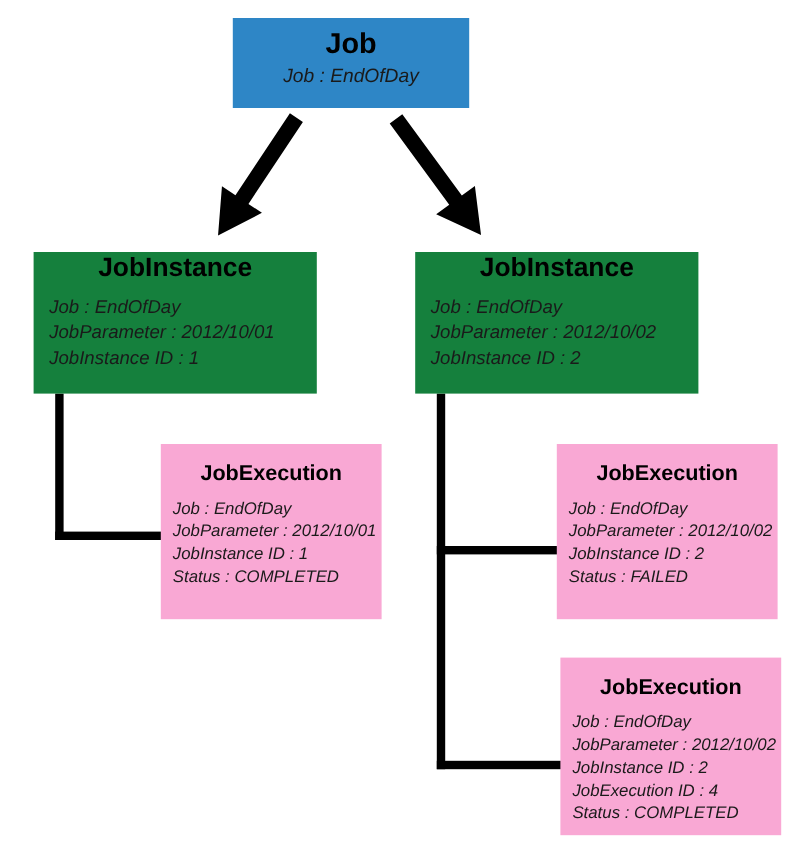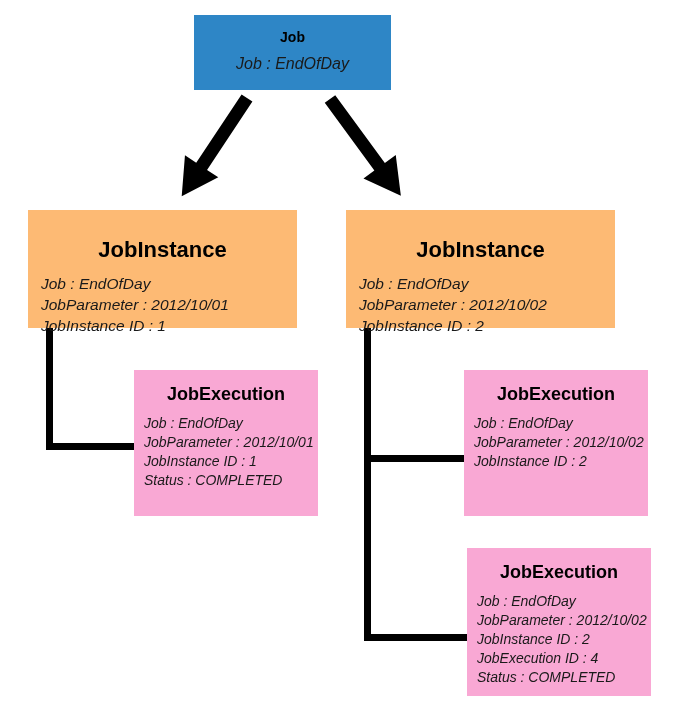--- a/index.html
+++ b/index.html
@@ -23,29 +23,29 @@
     white-space: nowrap;
     font-style: italic;
   }
 
   
   #job-node {
     left: 194px; top: 15px; width: 197px; height: 75px;
     background: #2E86C6;
     padding-top: 9px;
   }
-  #job-node .node-title { font-size: 14px; line-height: 26px; text-align: center; }
+  #job-node .node-title { font-size: 24px; line-height: 26px; text-align: center; }
   #job-node .node-body { margin-top: 4px; text-align: center; }
   #job-node .node-line { font-size: 16px; line-height: 20px; }
 
   
   .instance-node {
-    background: #fdba74;
-    width: 269px; height: 118px;
-    padding-top: 27px;
+    background: #15803d;
+    width: 236px; height: 118px;
+    padding-top: 0;
   }
   #instance-1 { left: 28px;  top: 210px; }
   #instance-2 { left: 346px; top: 210px; }
   .instance-node .node-title { font-size: 22px; line-height: 26px; }
   .instance-node .node-body { margin-top: 10px; padding-left: 13px; }
   .instance-node .node-line { font-size: 15.5px; line-height: 21px; }
 
   
   .execution-node {
     background: #f9a8d4;
@@ -123,20 +123,21 @@
       <div class="node-line">Status : COMPLETED</div>
     </div>
   </div>
 
   <div class="node execution-node" id="execution-2">
     <div class="node-title">JobExecution</div>
     <div class="node-body">
       <div class="node-line">Job : EndOfDay</div>
       <div class="node-line">JobParameter : 2012/10/02</div>
       <div class="node-line">JobInstance ID : 2</div>
+      <div class="node-line">Status : FAILED</div>
     </div>
   </div>
 
   <div class="node execution-node" id="execution-3">
     <div class="node-title">JobExecution</div>
     <div class="node-body">
       <div class="node-line">Job : EndOfDay</div>
       <div class="node-line">JobParameter : 2012/10/02</div>
       <div class="node-line">JobInstance ID : 2</div>
       <div class="node-line">JobExecution ID : 4</div>

